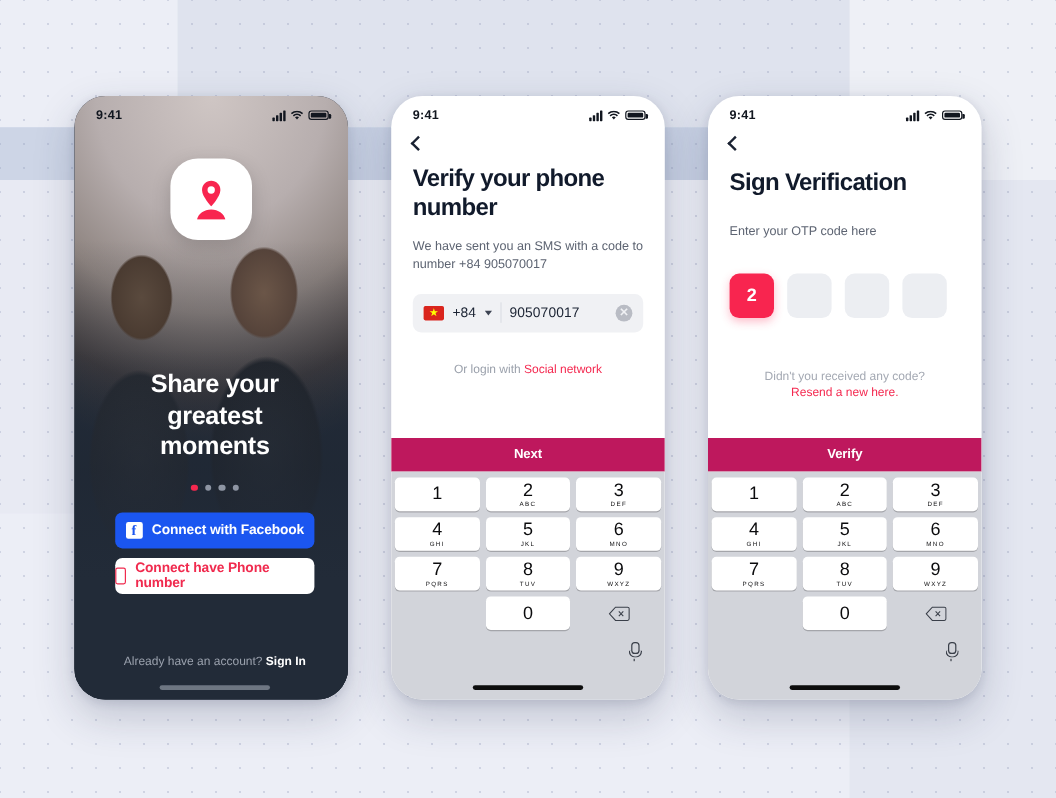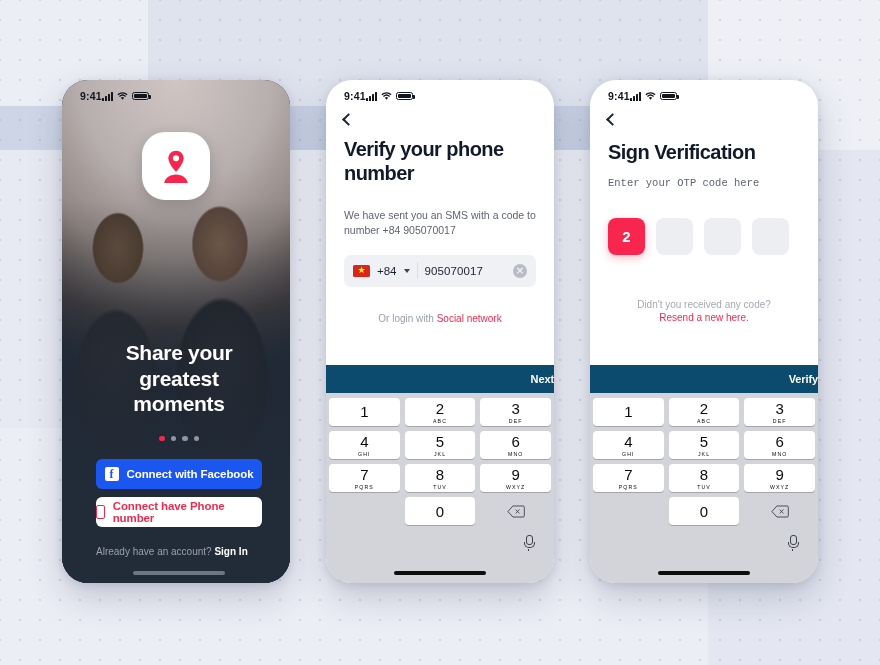--- a/index.html
+++ b/index.html
@@ -34,21 +34,21 @@
     overflow: hidden;
     box-shadow: 0 14px 34px rgba(40,50,80,0.22), 0 2px 8px rgba(40,50,80,0.12);
   }
   #phone1 { left: 62px;  top: 80px; width: 228px; height: 503px; background: #222b38; }
   #phone2 { left: 326px; top: 80px; width: 228px; height: 503px; background: #ffffff; }
   #phone3 { left: 590px; top: 80px; width: 228px; height: 503px; background: #ffffff; }
 
   
   .statusbar {
     position: relative; height: 26px;
-    display: flex; align-items: center; 
+    display: flex; align-items: center; justify-content: space-between;
     padding: 6px 16px 0 18px;
     font-size: 10.5px; font-weight: bold; letter-spacing: .2px;
     z-index: 6;
   }
   .statusbar.dark { color: #11161f; }
   .statusbar.light { color: #11161f; }
   .sb-right { display: flex; align-items: center; gap: 4px; }
   .sig { display: flex; align-items: flex-end; gap: 1px; height: 9px; }
   .sig i { display: block; width: 2px; background: currentColor; border-radius: .5px; }
   .sig i:nth-child(1) { height: 3px; }
@@ -107,21 +107,21 @@
   }
   .btn-fb { background: #1b56f0; color: #fff; margin-bottom: 8px; }
   .btn-phone { background: #fff; color: #f02a4e; }
   .fb-glyph {
     width: 14px; height: 14px; background: #fff; border-radius: 2px; color: #1b56f0;
     font-size: 12px; font-weight: bold; line-height: 14px; text-align: center;
     font-family: "Liberation Serif", serif;
   }
   .phone-glyph { width: 9px; height: 14px; border: 1.4px solid #f02a4e; border-radius: 2px; }
   .p1-foot {
-    font-size: 10px; color: #9aa1ad; padding: 19px 0 0;
+    text-align: center; font-size: 10px; color: #9aa1ad; padding: 19px 0 0; margin-top: 32px;
   }
   .p1-foot b { color: #fff; }
   .home-ind {
     width: 92px; height: 3.6px; border-radius: 3px; background: #6e7682;
     margin: 14px auto 8px;
   }
   .home-ind.black { background: #0d0d0d; }
 
   
   .screen-body { position: relative; height: 100%; display: flex; flex-direction: column; }
@@ -153,22 +153,22 @@
   .num { flex: 1; font-size: 11.5px; color: #1a2232; letter-spacing: .1px; }
   .clear {
     width: 14px; height: 14px; border-radius: 50%; background: #b9bcc4; color: #f0f1f4;
     font-size: 9.5px; line-height: 14px; text-align: center; font-weight: bold;
   }
 
   .or-line { text-align: center; font-size: 10px; color: #9aa0ab; margin-top: 26px; }
   .or-line b { color: #f4284f; font-weight: normal; text-align: center; }
 
   .cta {
-    height: 28px; background: #0c4a6e; color: #fff; font-size: 11px; font-weight: bold;
-    display: flex; align-items: center; justify-content: flex-end; letter-spacing: -.1px;
+    height: 28px; background: #be185d; color: #fff; font-size: 11px; font-weight: bold;
+    display: flex; align-items: center; justify-content: center; letter-spacing: -.1px;
   }
 
   
   .otp-row { display: flex; gap: 11px; margin-top: 27px; }
   .otp-box {
     width: 37px; height: 37px; border-radius: 8px; background: #eceef2;
     display: flex; align-items: center; justify-content: center;
     font-size: 15px; font-weight: bold; color: #1a2232;
   }
   .otp-box.filled { background: #f8254f; color: #fff; box-shadow: 0 3px 8px rgba(248,37,79,.3); }
@@ -297,21 +297,21 @@
           </span>
       </span>
     </div>
 
     <div class="back-btn">
       <div class="chev"></div>
     </div>
 
     <div class="pad" style="margin-top:14px;">
       <div class="h1">Verify your phone number</div>
-      <div class="sub" style="margin-top:23px;">We have sent you an SMS with a code to number +84 905070017</div>
+      <div class="sub" style="margin-top:13px;">We have sent you an SMS with a code to number +84 905070017</div>
 
       <div class="input-row">
         <span class="flag">★</span>
         <span class="cc">+84</span>
         <span class="caret"></span>
         <span class="divider"></span>
         <span class="num">905070017</span>
         <span class="clear">✕</span>
       </div>
 
@@ -412,21 +412,21 @@
           </span>
       </span>
     </div>
 
     <div class="back-btn">
       <div class="chev"></div>
     </div>
 
     <div class="pad" style="margin-top:17px;">
       <div class="h1">Sign Verification</div>
-      <div class="sub" style="margin-top:11px;font-family:Liberation Mono, monospace;">Enter your OTP code here</div>
+      <div class="sub" style="margin-top:21px;">Enter your OTP code here</div>
 
       <div class="otp-row">
         <div class="otp-box filled">
           <span>2</span>
         </div>
         <div class="otp-box">
           <span></span>
         </div>
         <div class="otp-box">
           <span></span>

